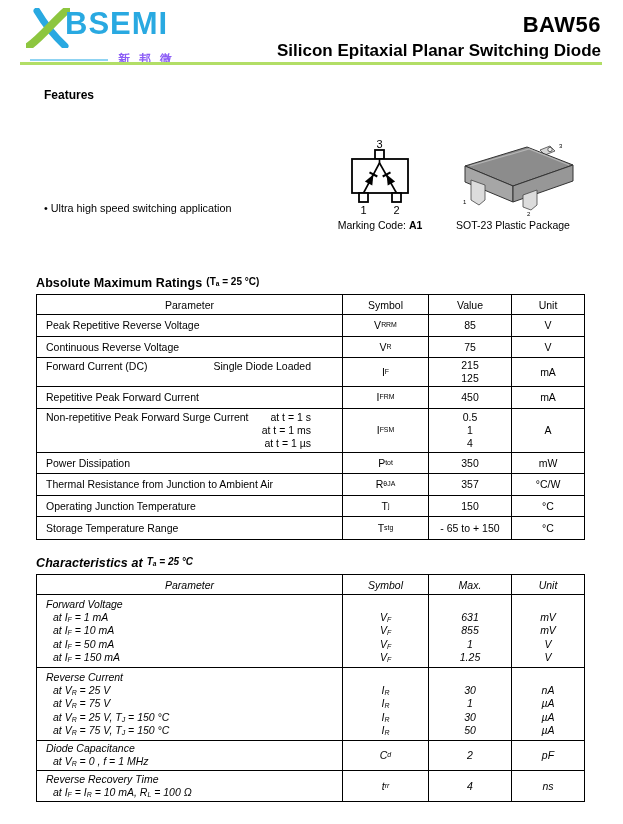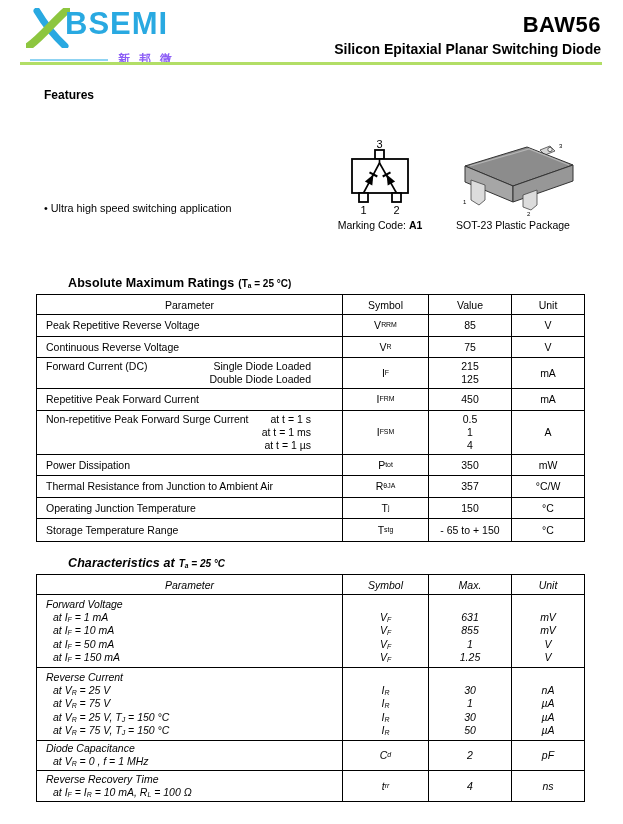--- a/index.html
+++ b/index.html
@@ -14,39 +14,39 @@
   
   .logo{position:absolute;left:26px;top:8px;}
   .brand-row{display:flex;}
   .brand-x{display:block;}
   .brand-text{font-size:31px;font-weight:bold;color:#29a9e1;letter-spacing:1px;line-height:1;margin-left:-5px;}
   .logo-sub{display:flex;align-items:center;margin-top:3px;margin-left:4px;}
   .logo-line{width:78px;height:2px;background:#8fd3f2;margin-right:10px;}
   .brand-cjk{font-size:12px;font-weight:bold;color:#8b5cf6;letter-spacing:9px;}
   .header-right{position:absolute;right:22px;top:12px;text-align:right;}
   .part-number{font-size:22px;font-weight:bold;letter-spacing:0.5px;}
-  .subtitle{font-size:14px;font-weight:bold;margin-top:3px;}
+  .subtitle{font-size:17px;font-weight:bold;margin-top:3px;}
   .header-divider{position:absolute;left:20px;right:21px;top:62px;height:3px;background:#b2de66;}
 
   
   .textcol{position:absolute;left:44px;}
   .sec-mini-head{font-size:12px;font-weight:bold;margin:0 0 7px 0;}
   .bullets{list-style:none;margin:0;padding:0;}
   .bullets li{font-size:10.8px;line-height:17.5px;}
   .bullets li::before{content:"\2022  ";}
 
   
   .figblock{position:absolute;text-align:center;}
   .figart{height:78px;display:flex;align-items:flex-start;justify-content:center;}
   .figcap{font-size:10.5px;margin-top:3px;white-space:nowrap;}
   svg text{font-family:"Liberation Sans","DejaVu Sans",sans-serif;}
 
   
   .section{position:absolute;left:36px;width:549px;}
-  .sec-head{display:flex;align-items:center;margin-bottom:4px;margin-left:32px;}
+  .sec-head{display:flex;align-items:flex-start;margin-bottom:4px;}
   .sec-title{font-size:12.5px;font-weight:bold;letter-spacing:0.1px;}
   .sec-cond{font-size:10px;font-weight:bold;margin-left:4px;}
 
   .ds-table{
     border:1.5px solid #000;display:grid;
     grid-template-columns:1fr 86px 83px 72px;
     font-size:10.5px;box-sizing:border-box;
   }
   .ds-row{display:contents;}
   .cell{
@@ -161,21 +161,20 @@
     </div>
     <div class="ds-table">
         <div class="ds-row"><div class="cell head">Parameter</div><div class="cell head">Symbol</div><div class="cell head">Value</div><div class="cell head last-col">Unit</div></div>
         <div class="ds-row"><div class="cell param r-simple">Peak Repetitive Reverse Voltage</div><div class="cell r-simple">V<sub>RRM</sub></div><div class="cell r-simple">85</div><div class="cell r-simple last-col">V</div></div>
         <div class="ds-row"><div class="cell param r-simple">Continuous Reverse Voltage</div><div class="cell r-simple">V<sub>R</sub></div><div class="cell r-simple">75</div><div class="cell r-simple last-col">V</div></div>
         <div class="ds-row"><div class="cell param split">
             <div class="split-wrap">
               <span class="split-main">Forward Current (DC)</span>
               <div class="split-conds">
                 <div class="sline">Single Diode Loaded</div>
-                <div class="sline">Double Diode Loaded</div>
               </div>
             </div>
           </div><div class="cell ">I<sub>F</sub></div><div class="cell ">
             <div class="vstack center">
               <div class="sline">215</div>
               <div class="sline">125</div>
             </div>
           </div><div class="cell  last-col">mA</div></div>
         <div class="ds-row"><div class="cell param r-simple">Repetitive Peak Forward Current</div><div class="cell r-simple">I<sub>FRM</sub></div><div class="cell r-simple">450</div><div class="cell r-simple last-col">mA</div></div>
         <div class="ds-row"><div class="cell param split">

